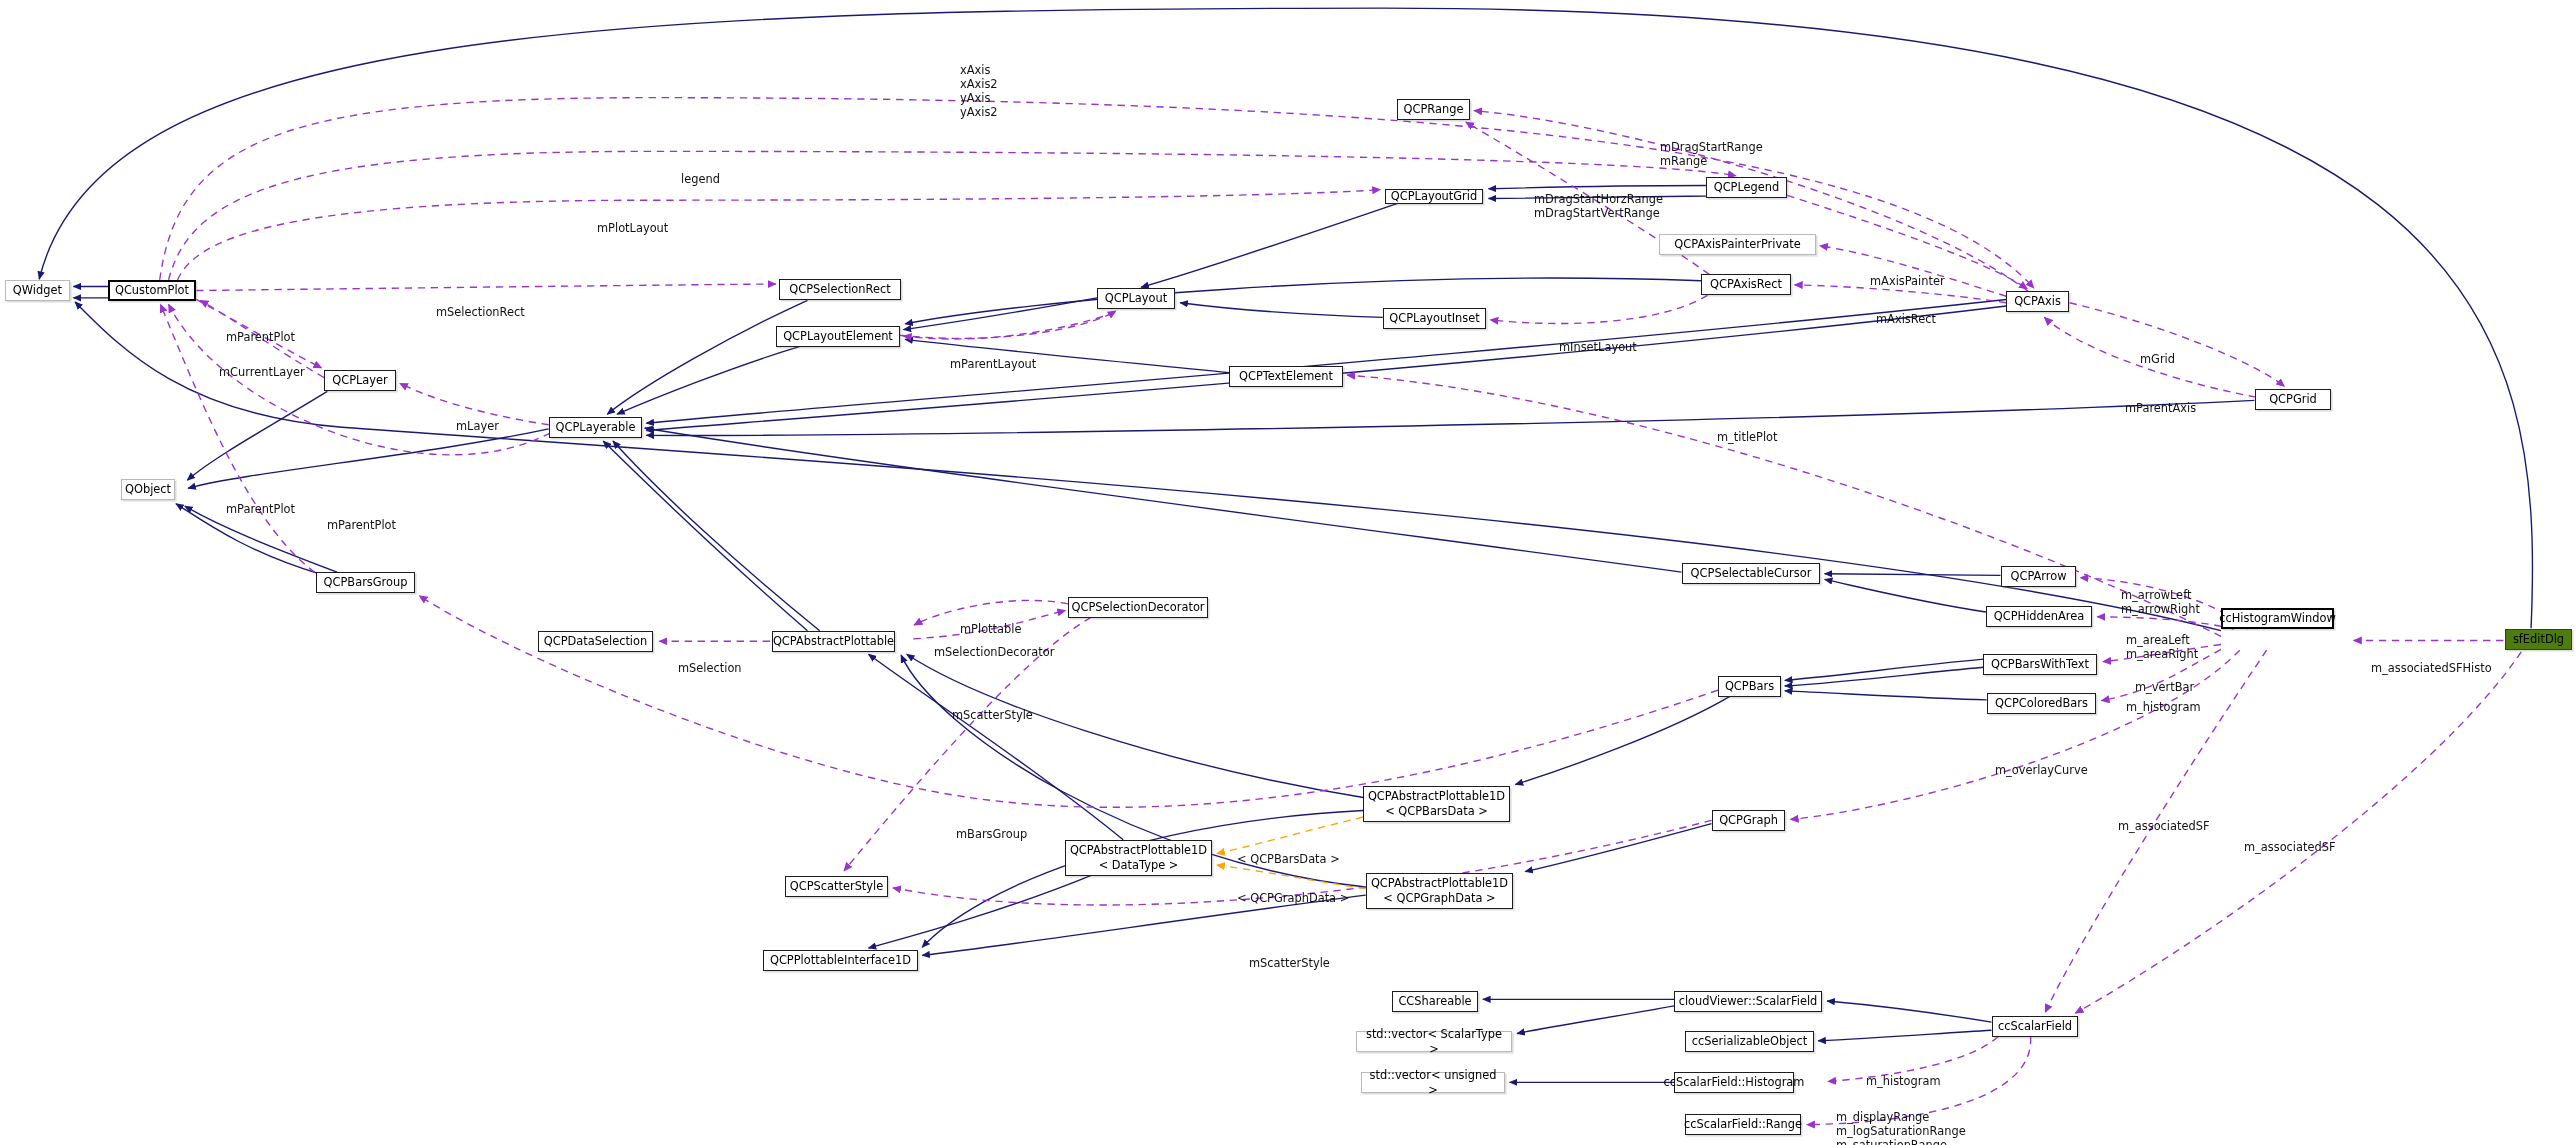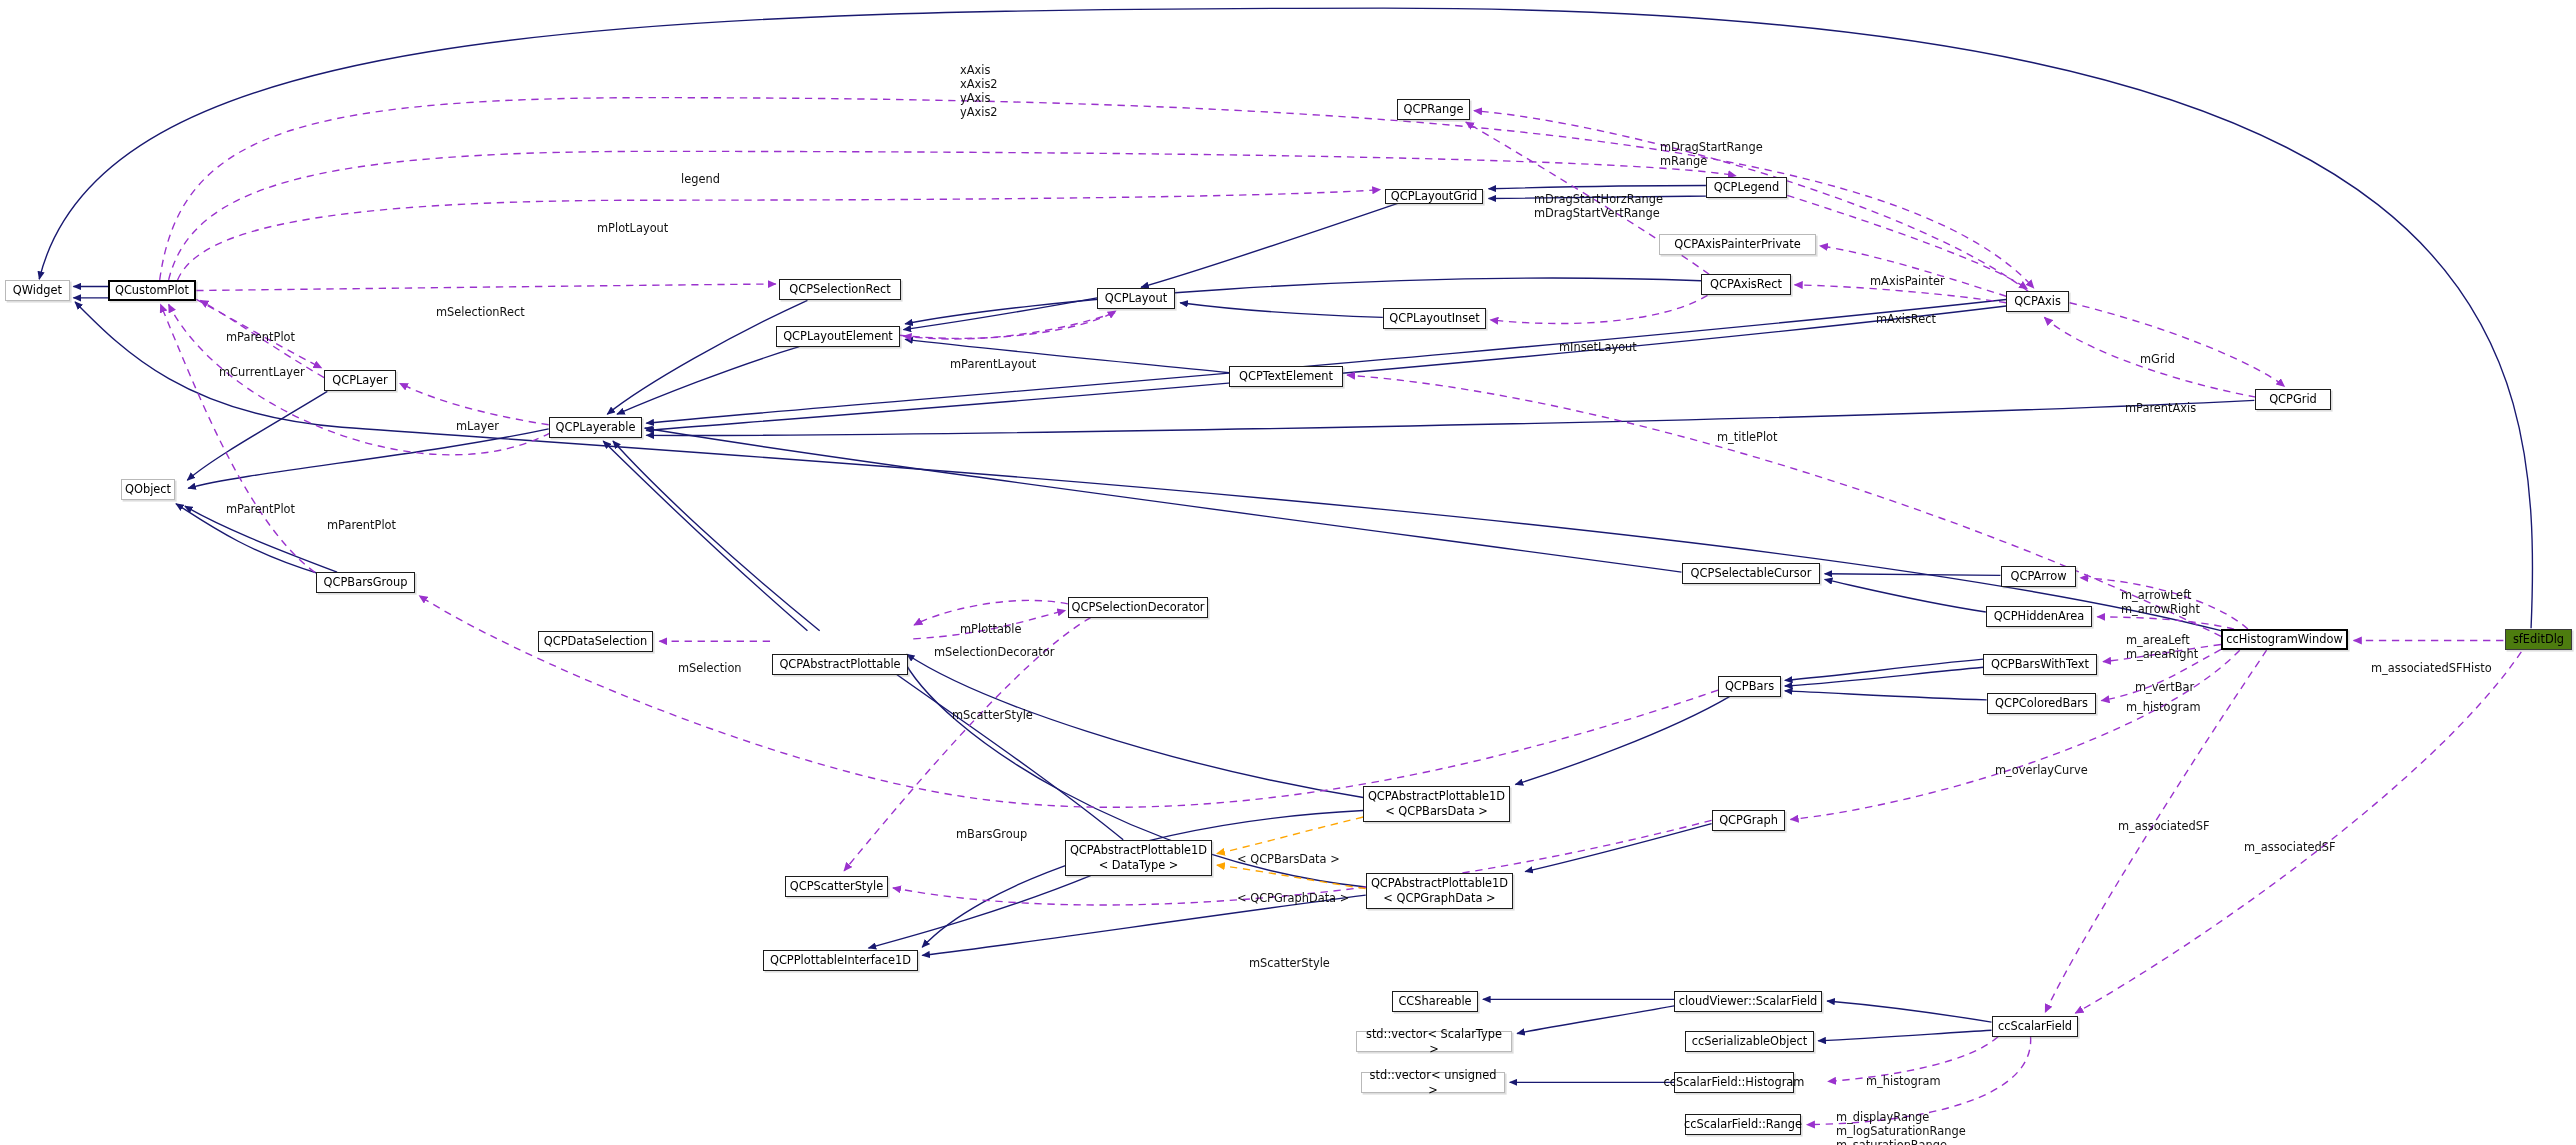--- a/index.html
+++ b/index.html
@@ -139,26 +139,26 @@
 <div class="node" style="left:1706px;top:177px;width:81px;height:21px">QCPLegend</div>
 <div class="node ext" style="left:1659px;top:234px;width:157px;height:21px">QCPAxisPainterPrivate</div>
 <div class="node" style="left:1701px;top:274px;width:90px;height:21px">QCPAxisRect</div>
 <div class="node" style="left:2006px;top:291px;width:63px;height:21px">QCPAxis</div>
 <div class="node" style="left:2255px;top:389px;width:76px;height:21px">QCPGrid</div>
 <div class="node" style="left:324px;top:370px;width:72px;height:21px">QCPLayer</div>
 <div class="node" style="left:549px;top:417px;width:93px;height:21px">QCPLayerable</div>
 <div class="node ext" style="left:121px;top:479px;width:54px;height:21px">QObject</div>
 <div class="node" style="left:316px;top:572px;width:99px;height:21px">QCPBarsGroup</div>
 <div class="node" style="left:538px;top:631px;width:115px;height:21px">QCPDataSelection</div>
-<div class="node" style="left:772px;top:654px;width:136px;height:21px">QCPAbstractPlottable</div>
+<div class="node" style="left:772px;top:631px;width:123px;height:21px">QCPAbstractPlottable</div>
 <div class="node" style="left:1068px;top:597px;width:140px;height:21px">QCPSelectionDecorator</div>
 <div class="node" style="left:1682px;top:563px;width:138px;height:21px">QCPSelectableCursor</div>
 <div class="node" style="left:2001px;top:566px;width:75px;height:21px">QCPArrow</div>
 <div class="node" style="left:1986px;top:606px;width:106px;height:21px">QCPHiddenArea</div>
-<div class="node bold" style="left:2221px;top:629px;width:127px;height:21px">ccHistogramWindow</div>
+<div class="node bold" style="left:2221px;top:608px;width:113px;height:21px">ccHistogramWindow</div>
 <div class="node subject" style="left:2505px;top:629px;width:67px;height:21px">sfEditDlg</div>
 <div class="node" style="left:1983px;top:654px;width:114px;height:21px">QCPBarsWithText</div>
 <div class="node" style="left:1718px;top:676px;width:63px;height:21px">QCPBars</div>
 <div class="node" style="left:1987px;top:693px;width:109px;height:21px">QCPColoredBars</div>
 <div class="node" style="left:1363px;top:786px;width:147px;height:36px">QCPAbstractPlottable1D
 &lt; QCPBarsData &gt;</div>
 <div class="node" style="left:1065px;top:840px;width:147px;height:36px">QCPAbstractPlottable1D
 &lt; DataType &gt;</div>
 <div class="node" style="left:1366px;top:873px;width:147px;height:36px">QCPAbstractPlottable1D
 &lt; QCPGraphData &gt;</div>

